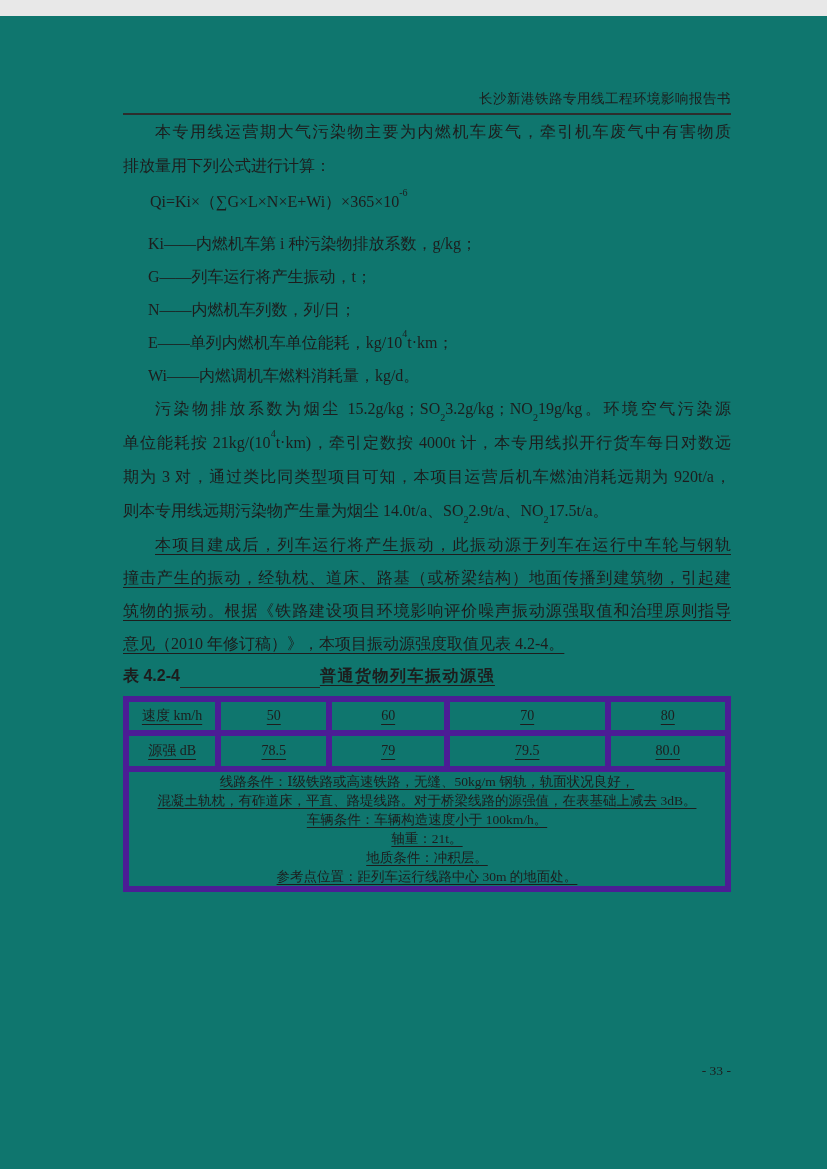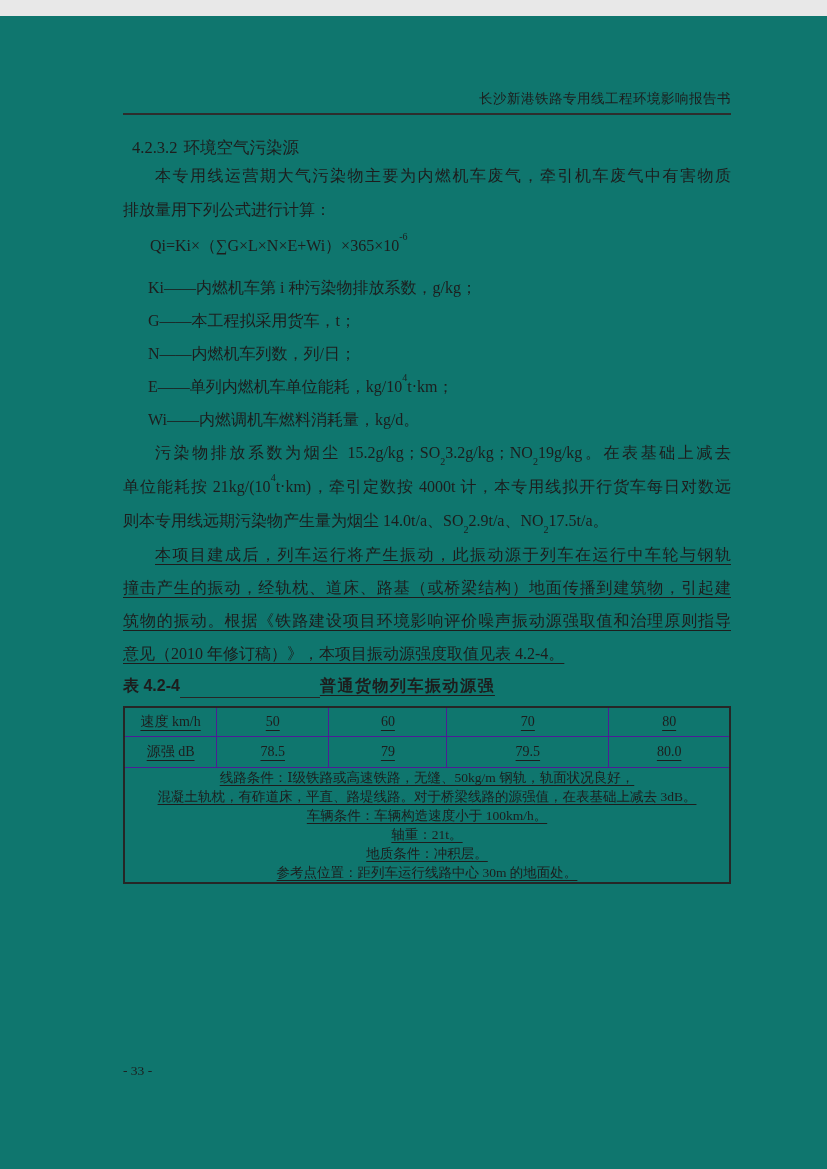--- a/index.html
+++ b/index.html
@@ -32,66 +32,64 @@
     display:flex; align-items:flex-end; margin-top:2px; height:26px; line-height:24px;
     font-family:"Liberation Sans","DejaVu Sans",sans-serif; font-weight:bold; font-size:16px;
   }
   .capspacer { width:140px; border-bottom:1.5px solid #262626; height:21px; }
   .caption { text-decoration:underline; text-underline-offset:4px; letter-spacing:1.5px; }
   .caprest { flex:1; }
   table.vtable {
     margin-top:8px; width:100%; border-collapse:collapse; table-layout:fixed;
     border:2px solid #262626; font-size:14px;
   }
-  table.vtable td { border:1px solid #4c1d95; text-align:center; padding:0; }
+  table.vtable td { border:6px solid #4c1d95; text-align:center; padding:0; }
   tr.r1 td { height:28px; }
   tr.r2 td { height:30px; }
   td.notes { text-align:left; padding:3px 4px 5px 7px; }
   .note { font-size:13.5px; line-height:19px; }
   .note span { text-decoration:underline; text-underline-offset:3px; }
-  .ftr { position:absolute; top:1047px; left:123px; width:608px; text-align:left; font-size:13.5px;font-family:Liberation Serif, serif; }
+  .ftr { position:absolute; top:1047px; left:123px; width:608px; text-align:right; font-size:13.5px;font-family:Liberation Serif, serif; }
 </style>
 </head>
 <body>
 
 <div class="page">
 
   <div class="hdr">
     <span>长沙新港铁路专用线工程环境影响报告书</span>
   </div>
 
   <div class="content">
 
-    <div class="h">
-      <span class="num">4.2.3.2</span><span>环境空气污染源</span>
-    </div>
 
     <div class="line fill indent">本专用线运营期大气污染物主要为内燃机车废气，牵引机车废气中有害物质</div>
     <div class="line">排放量用下列公式进行计算：</div>
 
     <div class="line formula">
       <span>Qi=Ki×（∑G×L×N×E+Wi）×365×10</span><sup>-6</sup>
     </div>
 
     <div class="defs">
       <div class="def">Ki——内燃机车第 i 种污染物排放系数，g/kg；</div>
-      <div class="def">G——本工程拟采用货车，t；</div>
+      <div class="def">G——列车运行将产生振动，t；</div>
       <div class="def">N——内燃机车列数，列/日；</div>
       <div class="def">
         <span>E——单列内燃机车单位能耗，kg/10</span><sup>4</sup><span>t·km；</span>
       </div>
       <div class="def">Wi——内燃调机车燃料消耗量，kg/d。</div>
     </div>
 
     <div class="line fill indent">
-      <span>污染物排放系数为烟尘 15.2g/kg；SO</span><sub>2</sub><span>3.2g/kg；NO</span><sub>2</sub><span>19g/kg。在表基础上减去</span>
+      <span>污染物排放系数为烟尘 15.2g/kg；SO</span><sub>2</sub><span>3.2g/kg；NO</span><sub>2</sub><span>19g/kg。环境空气污染源</span>
     </div>
     <div class="line fill">
       <span>单位能耗按 21kg/(10</span><sup>4</sup><span>t·km)，牵引定数按 4000t 计，本专用线拟开行货车每日对数远</span>
     </div>
+    <div class="line fill">期为 3 对，通过类比同类型项目可知，本项目运营后机车燃油消耗远期为 920t/a，</div>
     <div class="line">
       <span>则本专用线远期污染物产生量为烟尘 14.0t/a、SO</span><sub>2</sub><span>2.9t/a、NO</span><sub>2</sub><span>17.5t/a。</span>
     </div>
 
 
     <div class="line vline fill indent u">本项目建成后，列车运行将产生振动，此振动源于列车在运行中车轮与钢轨</div>
     <div class="line vline fill u">撞击产生的振动，经轨枕、道床、路基（或桥梁结构）地面传播到建筑物，引起建</div>
     <div class="line vline fill u">筑物的振动。根据《铁路建设项目环境影响评价噪声振动源强取值和治理原则指导</div>
     <div class="line vline u">意见（2010 年修订稿）》，本项目振动源强度取值见表 4.2-4。</div>
 

